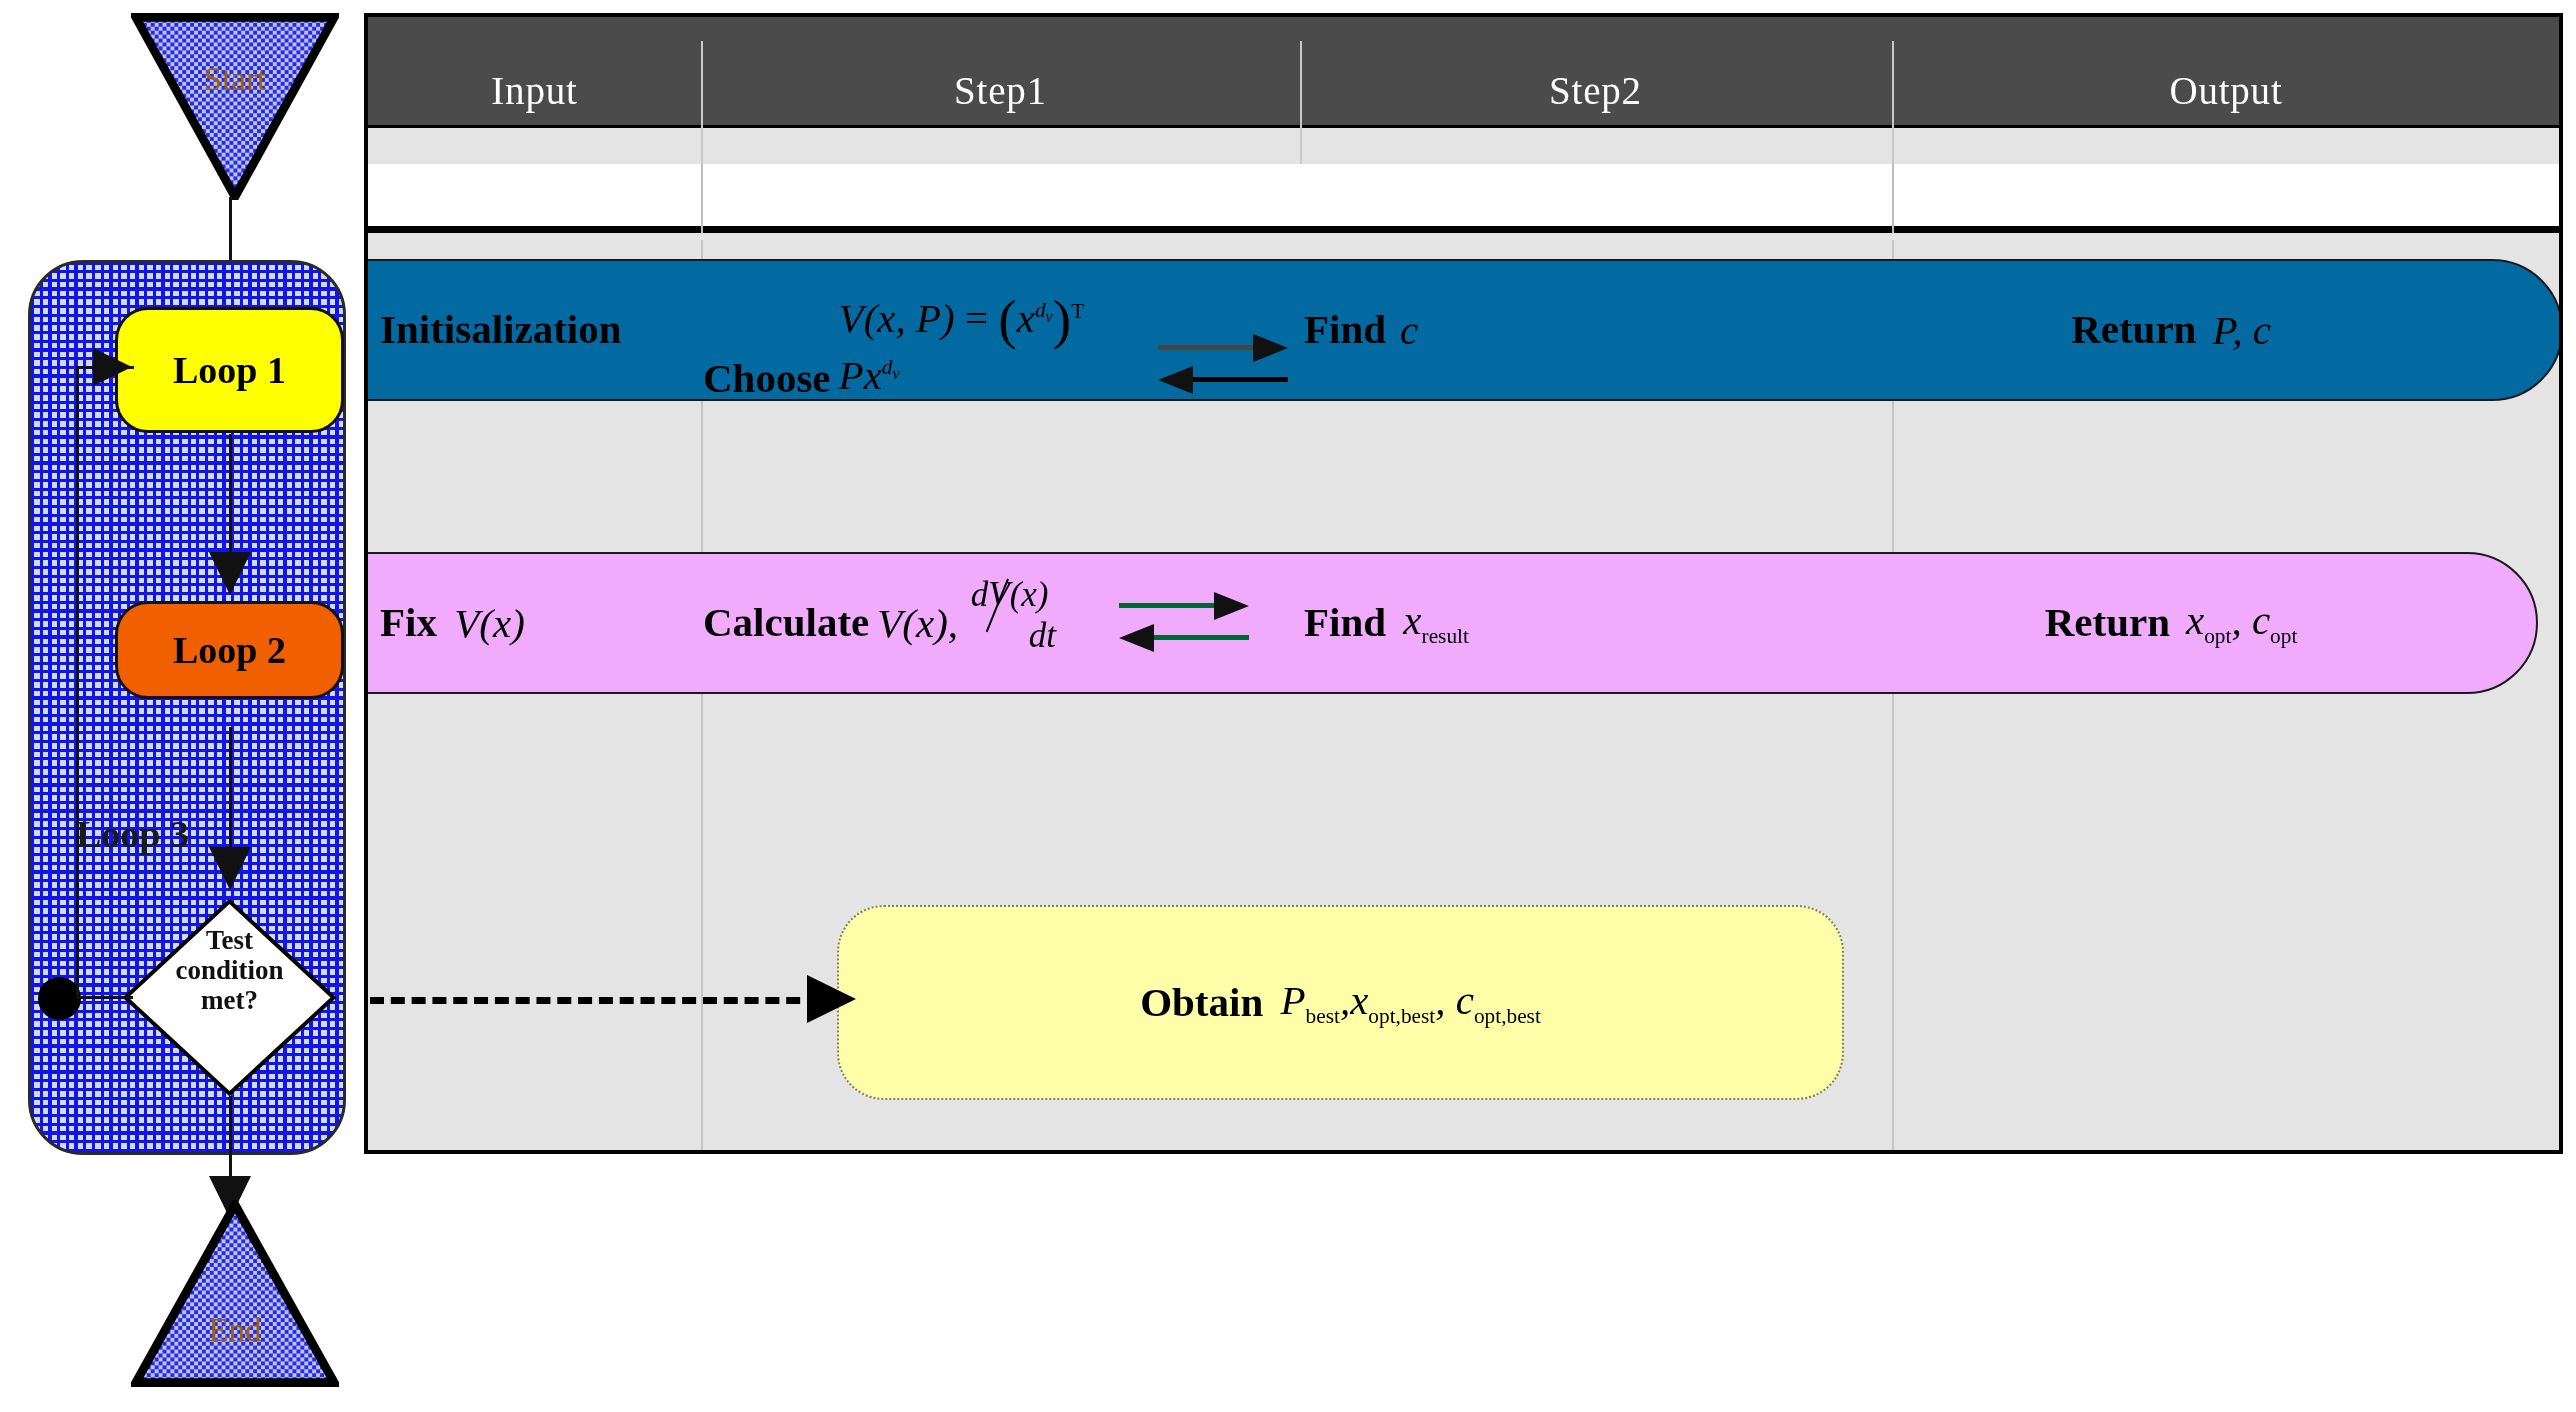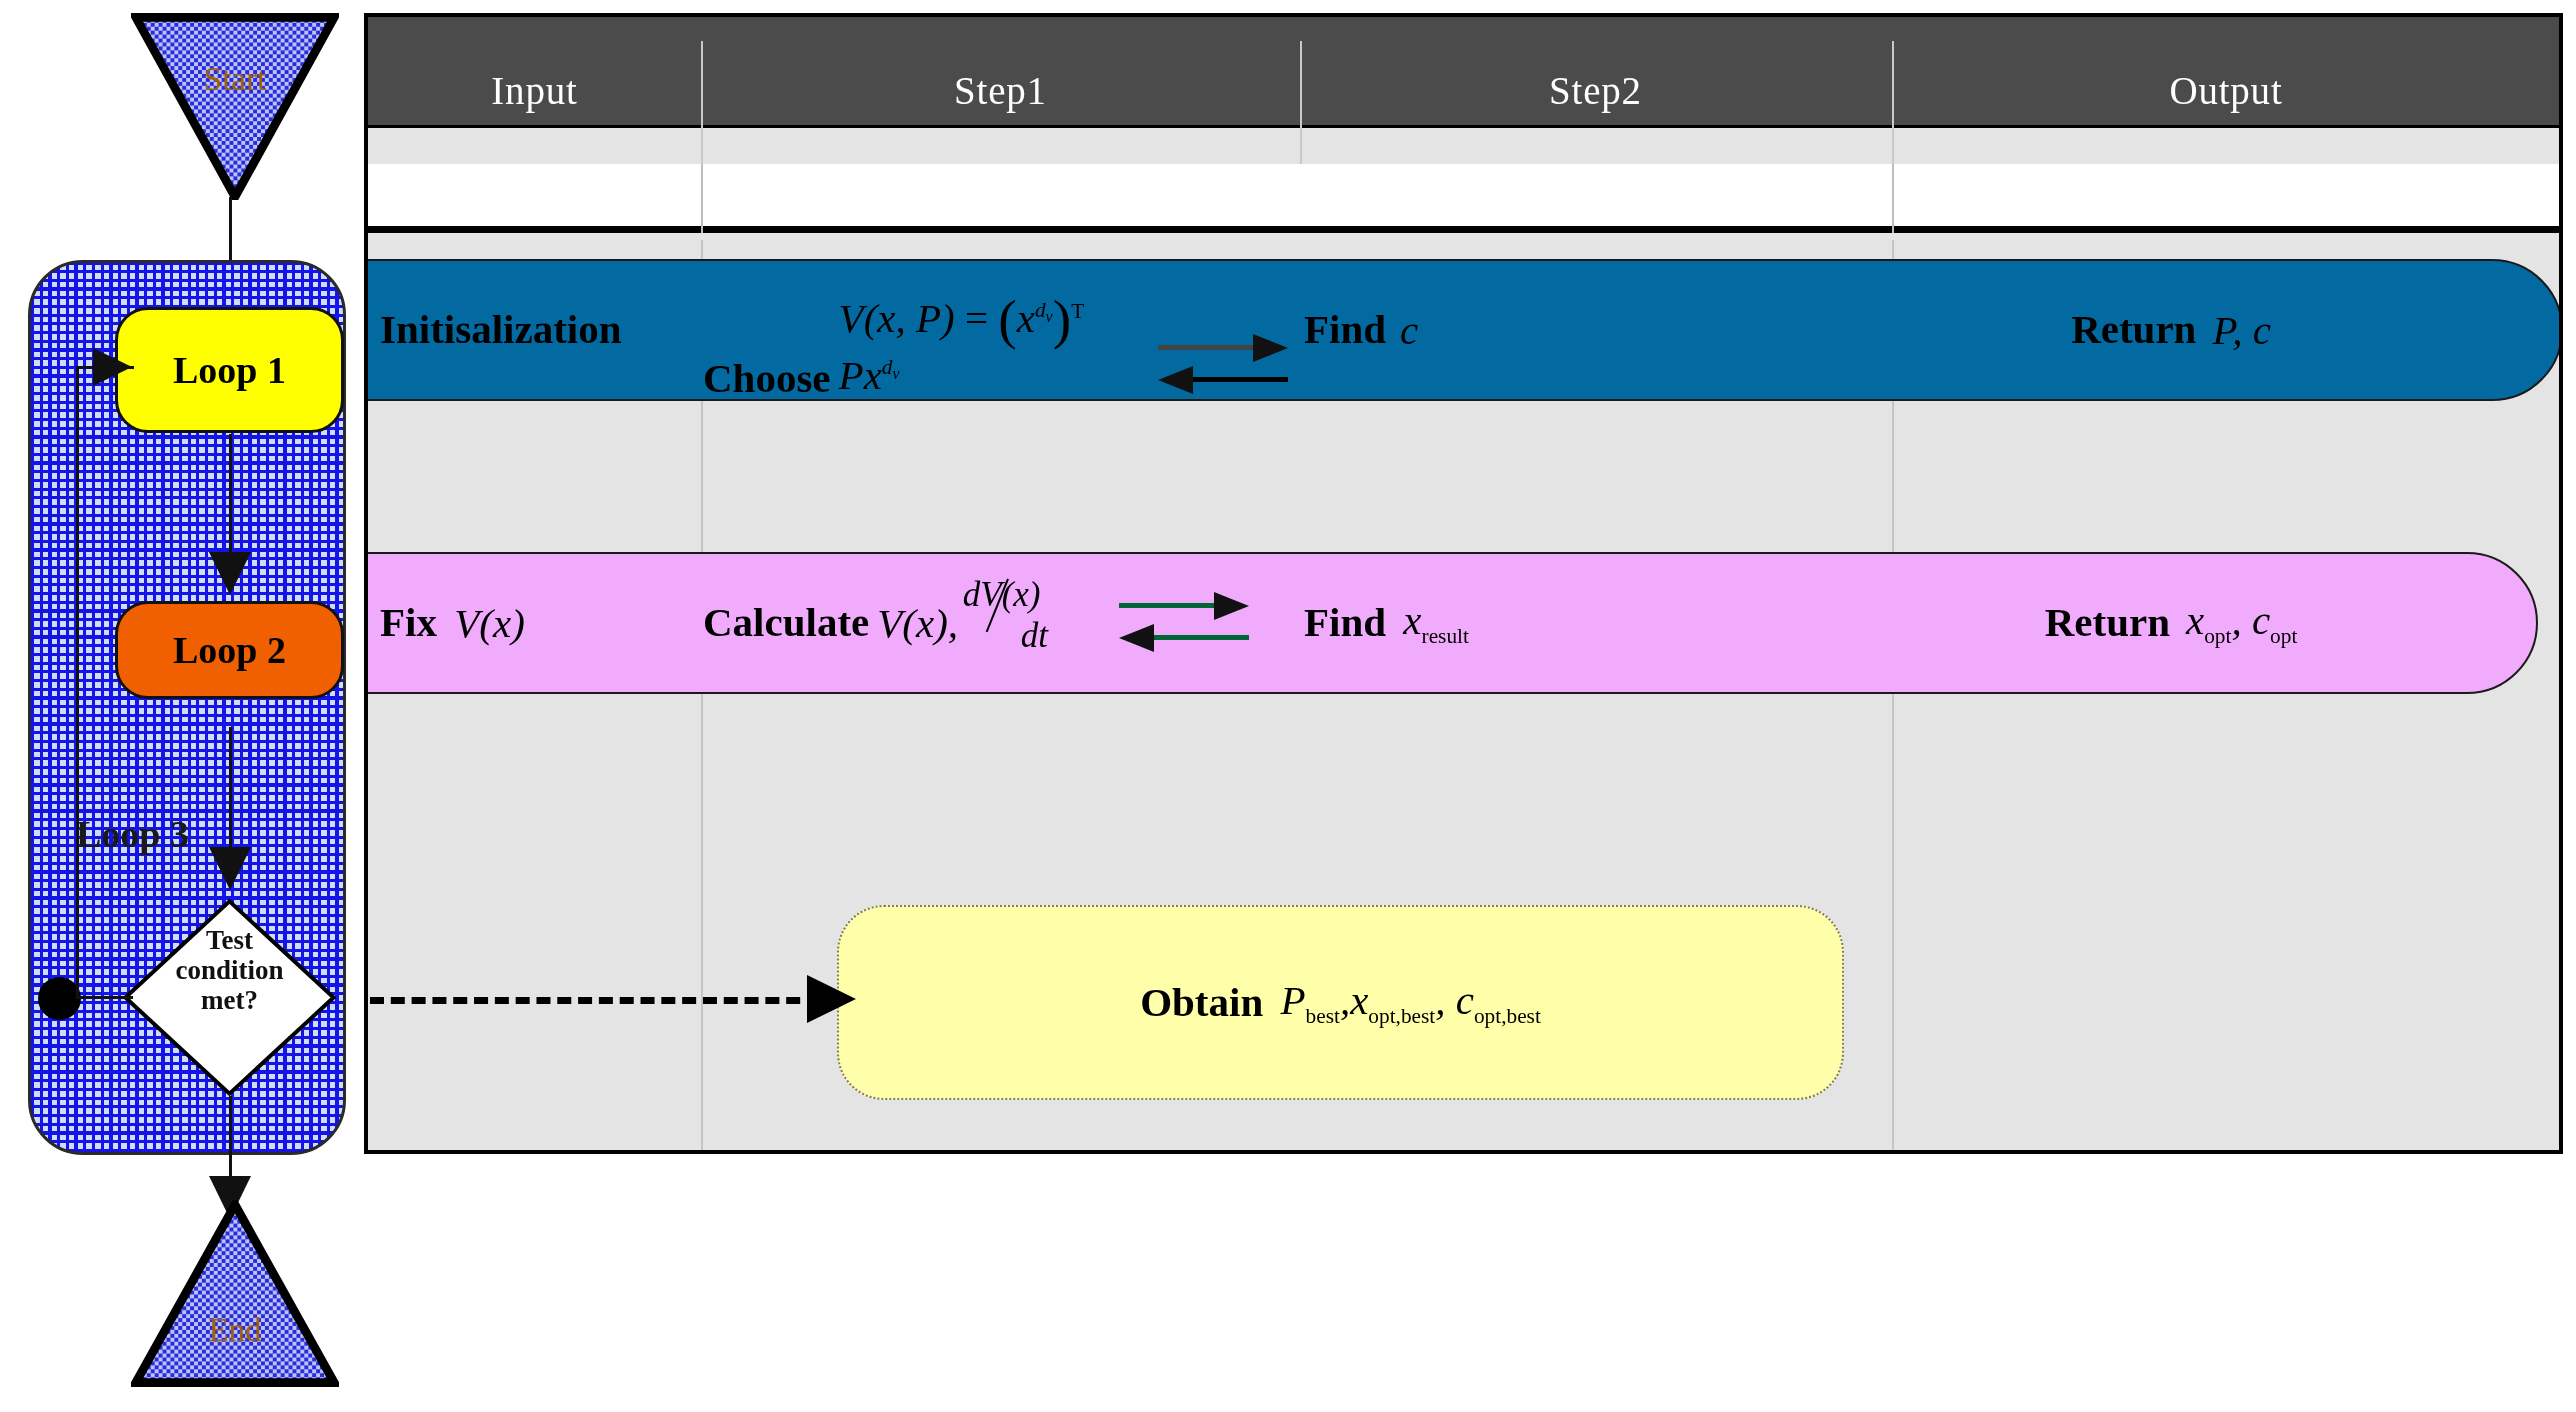--- a/index.html
+++ b/index.html
@@ -34,21 +34,21 @@
              background:#0369a1;border-radius:0 71px 71px 0;}
   #band-green{left:-4px;top:312px;width:2174px;height:142px;
               background:#f0abfc;border-radius:0 71px 71px 0;}
 
   .cellrow{position:absolute;top:0;height:100%;display:flex;align-items:center;}
   .cell-c{justify-content:center;}
 
   
   .txt{font-size:41px;color:#000;white-space:nowrap;line-height:1;}
   .bold{font-weight:bold;}
-  .math{font-style:italic;font-size:41px;}
+  .math{font-style:italic;font-size:41px;margin-left:8px;}
   sup.s{font-size:.52em;vertical-align:super;font-style:italic;}
   sub.s{font-size:.52em;vertical-align:sub;font-style:normal;}
   sup.s sub.ss{font-size:.75em;vertical-align:sub;font-style:italic;}
 
   
   .frac{display:inline-block;position:relative;width:139px;height:85px;
         vertical-align:middle;margin:0 4.7px;}
   .frac .num{position:absolute;left:0;top:-4.7px;font-size:35px;white-space:nowrap;}
   .frac .den{position:absolute;left:58px;top:36px;font-size:35px;white-space:nowrap;}
   .frac .bar{position:absolute;left:44px;top:-1.6px;width:2.4px;height:57px;

